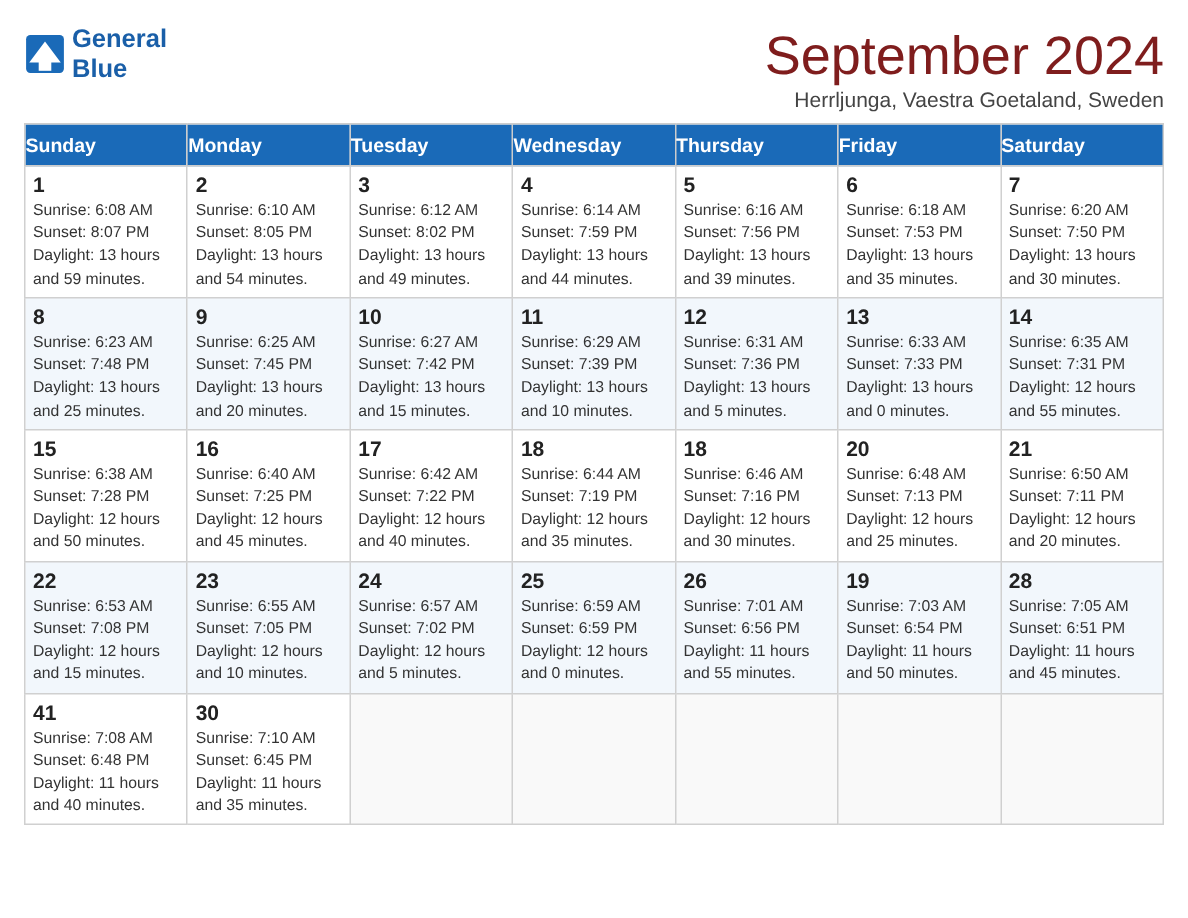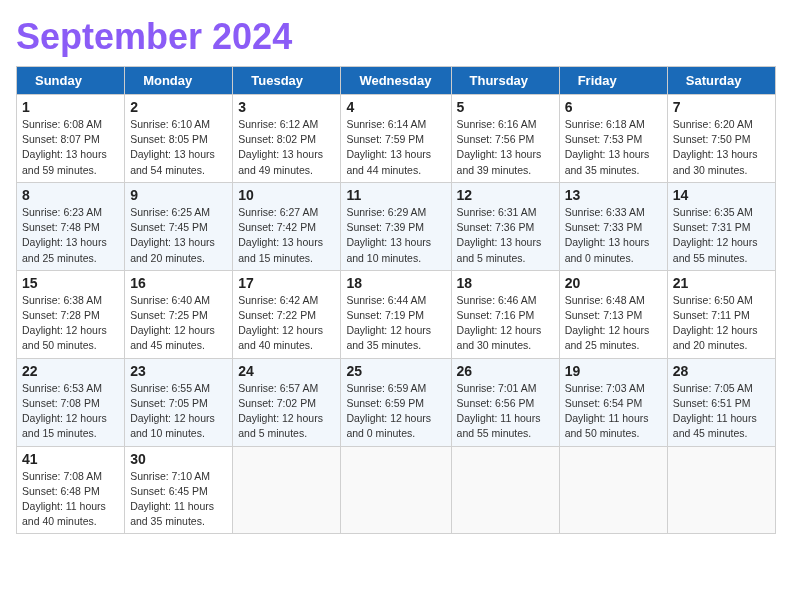--- a/index.html
+++ b/index.html
@@ -23,36 +23,36 @@
     }
     .logo-icon {
       width: 28px;
       height: 28px;
     }
     .title-area {
       text-align: right;
     }
     .month-title {
       font-size: 36px;
-      font-weight: bold;
-      color: #8b5cf6;
+      font-weight: normal;
+      color: #7f1d1d;
     }
     .subtitle {
       font-size: 14px;
       color: #444;
     }
     .calendar {
       width: 100%;
       border-collapse: collapse;
       font-size: 11px;
     }
     .calendar th {
       background: #1a6ab8;
       color: #fff;
-      padding: 6px 18px;
+      padding: 6px 0;
       text-align: left;
       font-size: 13px;
       font-weight: bold;
       border: 1px solid #ccc;
     }
     .calendar td {
       border: 1px solid #d0d0d0;
       padding: 4px 5px;
       vertical-align: top;
       height: 78px;
@@ -78,22 +78,34 @@
       background: #f9f9f9 !important;
     }
     .last-row td {
       height: 68px;
     }
   </style>
 </head>
 <body>
 
 <div class="header-area">
+  <div class="logo">
+    <svg class="logo-icon" viewBox="0 0 40 40" width="40" height="40">
+      <rect x="2" y="2" width="36" height="36" rx="4" fill="#1a6ab8"></rect>
+      <polygon points="20,8 35,28 5,28" fill="white"></polygon>
+      <rect x="14" y="24" width="12" height="12" fill="white"></rect>
+    </svg>
+    <div>
+      <div style="font-size:17px;font-weight:bold;color:#1a5fa8;line-height:1.2">General</div>
+      <div style="font-size:17px;font-weight:bold;color:#1a5fa8;line-height:1.2">Blue</div>
+    </div>
+  </div>
   <div class="title-area">
     <div class="month-title">September 2024</div>
+    <div class="subtitle">Herrljunga, Vaestra Goetaland, Sweden</div>
   </div>
 </div>
 
 <table class="calendar">
   <thead>
     <tr>
     <th>Sunday</th>
         <th>Monday</th>
         <th>Tuesday</th>
         <th>Wednesday</th>

